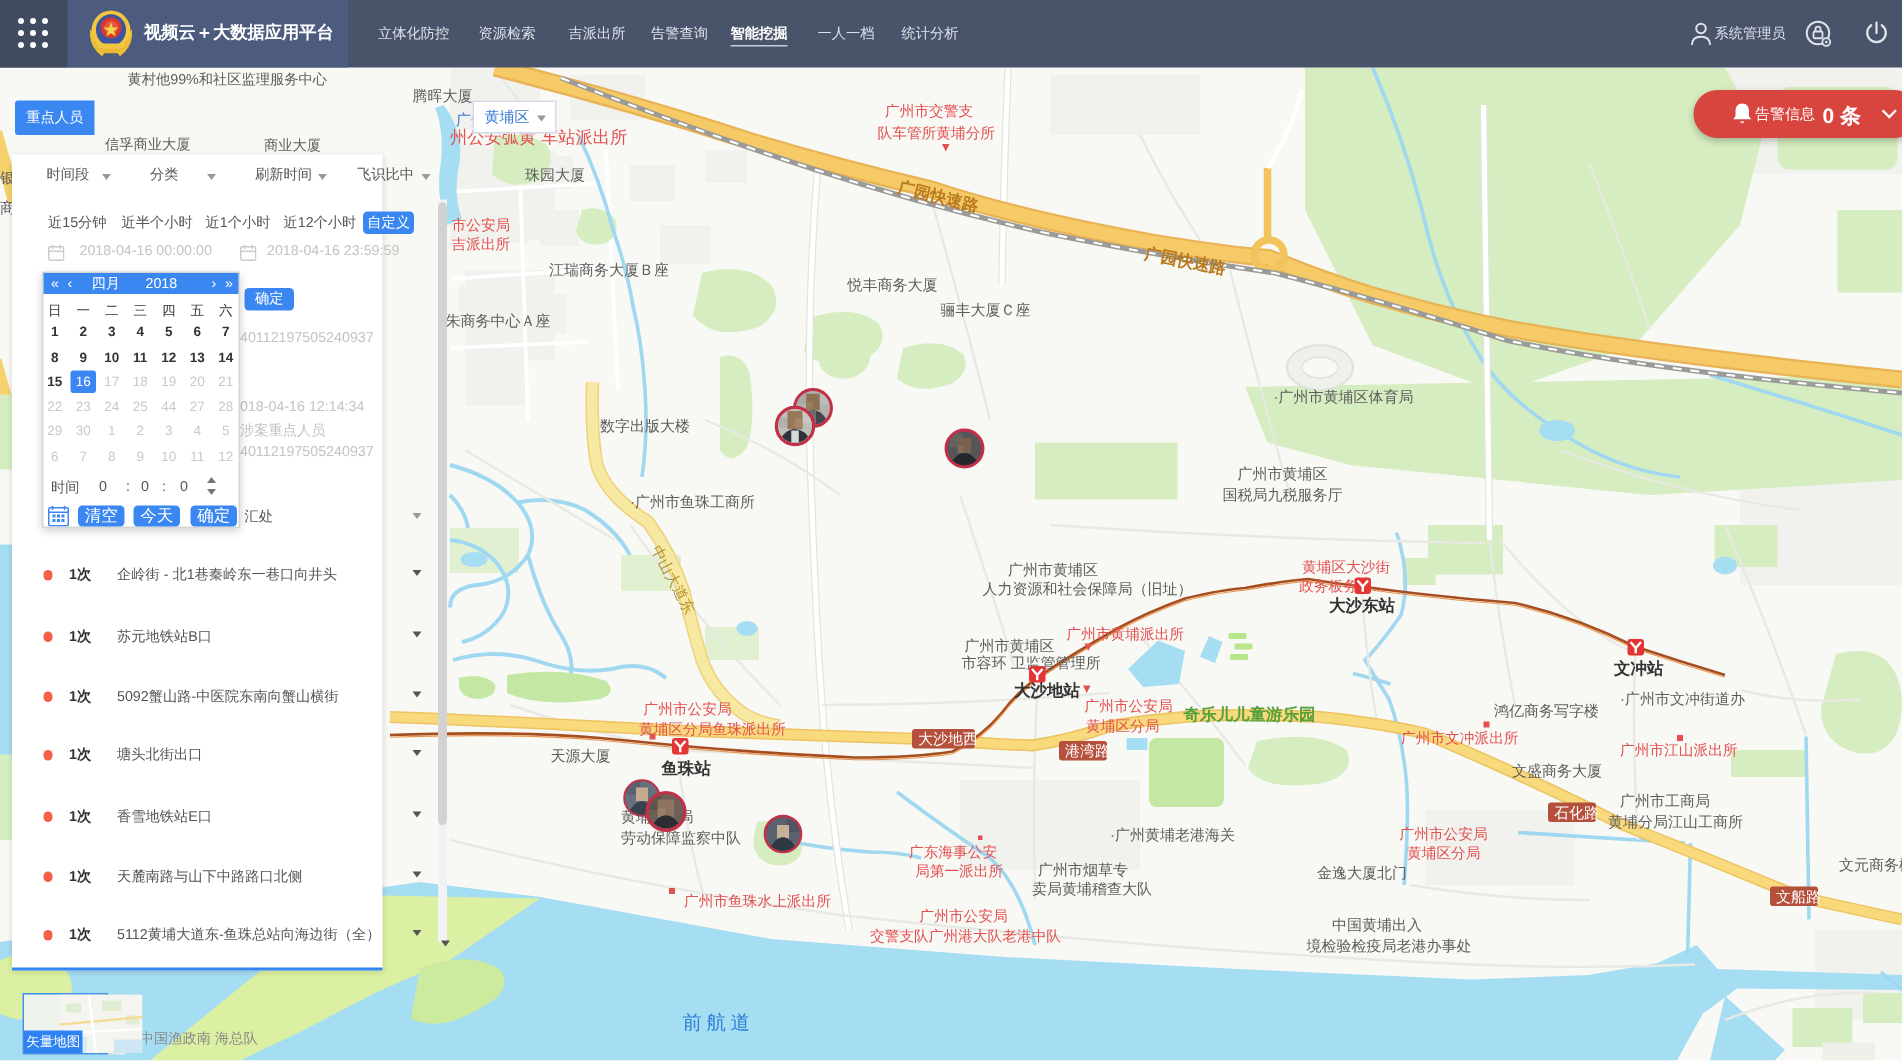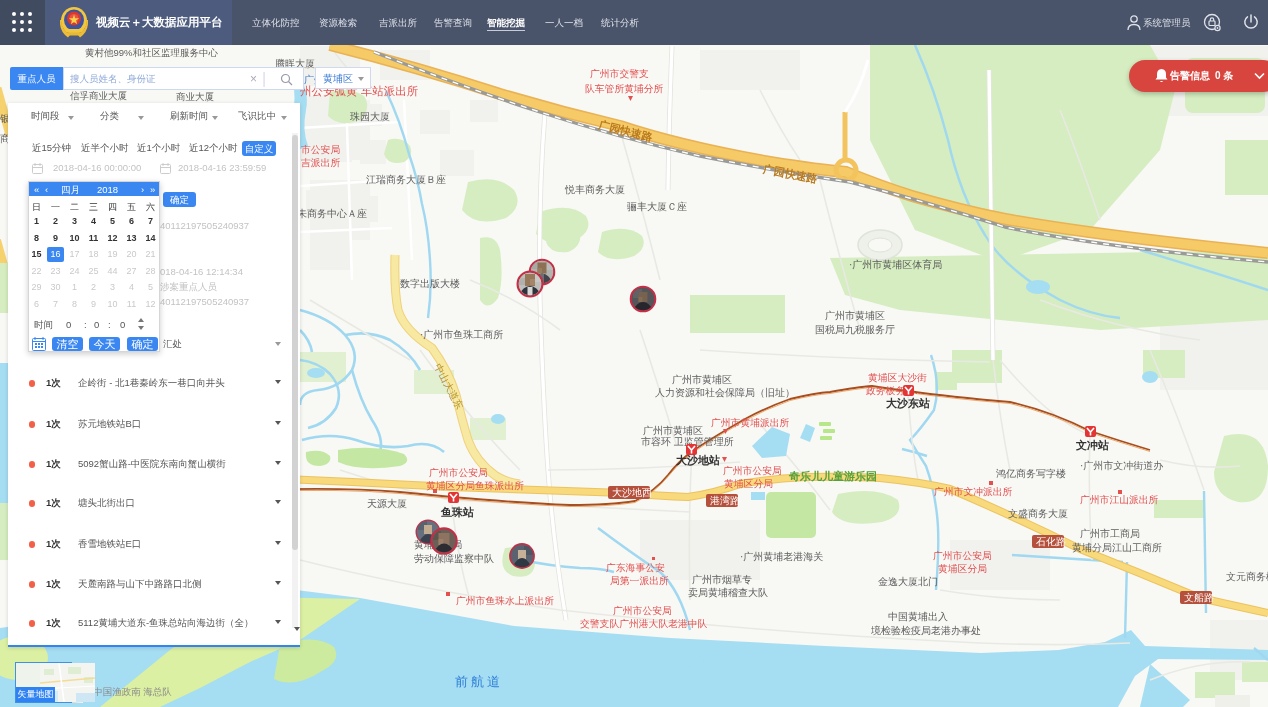--- a/index.html
+++ b/index.html
@@ -10,21 +10,21 @@
   #nav { position:absolute; left:0; top:0; width:1268px; height:45px; background:#49536a; z-index:50; }
   #navgrid { position:absolute; left:0; top:0; width:45px; height:45px; background:#414b60; }
   #navlogo { position:absolute; left:45px; top:0; width:187px; height:45px; background:#4d5c7e; }
   .navitem { position:absolute; top:0; height:45px; line-height:45px; color:#dde1e9; font-size:9.5px; white-space:nowrap; }
   #navtitle { position:absolute; left:96px; top:0; height:45px; line-height:45px; color:#fff; font-size:11.5px; font-weight:bold;  white-space:nowrap; letter-spacing:0px; }
   
   #kw { position:absolute; left:10px; top:67px; width:53px; height:23px; background:#3a87f2; color:#fff; font-size:9.5px; text-align:center; line-height:23px; z-index:40; border-radius:2px 0 0 2px;}
   #searchbox { position:absolute; left:63px; top:67px; width:241px; height:23px; background:#fff; border:1px solid #ccd9ee; z-index:40; }
   #district { position:absolute; left:315px; top:67px; width:56px; height:22px; background:#fff; border:1px solid #d0daec; z-index:40; font-size:10px; color:#3a7bd5; line-height:21px; padding-left:7px;}
   
-  #panel { position:absolute; left:8px; top:103px; width:292px; height:544px; background:#fff; border-bottom:2px solid #3285f0; box-shadow:0 1px 4px rgba(0,0,0,.15); z-index:30; }
+  #panel { position:absolute; left:8px; top:103px; width:247px; height:544px; background:#fff; border-bottom:2px solid #3285f0; box-shadow:0 1px 4px rgba(0,0,0,.15); z-index:30; }
   .ft { position:absolute; font-size:9.5px; color:#555; white-space:nowrap; }
   .caret { position:absolute; width:0; height:0; border-left:3.5px solid transparent; border-right:3.5px solid transparent; border-top:4.5px solid #999; }
   .bluebtn { position:absolute; background:#3a87f2; color:#fff; font-size:9.5px; text-align:center; border-radius:3px; }
   .ghost { position:absolute; font-size:9.5px; color:#c3c3c3; white-space:nowrap; }
   
   #cal { position:absolute; left:20px; top:78px; width:132px; height:171px; background:#fff; border:1px solid #d6d6d6; box-shadow:0 2px 6px rgba(0,0,0,.2); }
   .calhead { position:absolute; left:0; top:0; width:130px; height:14px; background:#3a87f2; color:#fff; font-size:9.5px; line-height:14px; }
   .cd { position:absolute; width:19px; text-align:center; font-size:9px; color:#333; }
   .cg { color:#c9c9c9; }
   
@@ -475,29 +475,20 @@
       <circle cx="14.5" cy="15" r="2.6" fill="#49536a" stroke="#dfe3ea" stroke-width="1.2"></circle>
       <circle cx="14.5" cy="15" r="0.9" fill="#dfe3ea"></circle>
     </svg>
     <svg class="abs" style="left:1242px;top:13px;" width="18" height="18" viewBox="0 0 18 18">
       <path d="M9 2 V9" stroke="#dfe3ea" stroke-width="1.5" stroke-linecap="round"></path>
       <path d="M5.5 3.8 A6.2 6.2 0 1 0 12.5 3.8" fill="none" stroke="#dfe3ea" stroke-width="1.5" stroke-linecap="round"></path>
     </svg>
   </div>
 
   <div id="kw">重点人员</div>
-  <div id="searchbox">
-    <span style="position:absolute;left:6px;top:5px;font-size:9.5px;color:#8fa8d8;">搜人员姓名、身份证</span>
-    <span style="position:absolute;left:186px;top:4px;font-size:12px;color:#aab;">×</span>
-    <span style="position:absolute;left:198px;top:2px;color:#dde;">|</span>
-    <svg style="position:absolute;left:216px;top:5px;" width="13" height="13" viewBox="0 0 13 13">
-      <circle cx="5.5" cy="5.5" r="4" fill="none" stroke="#99a" stroke-width="1.2"></circle>
-      <path d="M8.5 8.5 L12 12" stroke="#99a" stroke-width="1.2"></path>
-    </svg>
-  </div>
   <div id="district">黄埔区<span class="caret" style="left:42px;top:9px;"></span></div>
 
   <div id="panel">
 
     <div class="ft" style="left:23px;top:7px;">时间段</div>
       <span class="caret" style="left:60px;top:13px;"></span>
     <div class="ft" style="left:92px;top:7px;">分类</div>
       <span class="caret" style="left:130px;top:13px;"></span>
     <div class="ft" style="left:162px;top:7px;">刷新时间</div>
       <span class="caret" style="left:204px;top:13px;"></span>
@@ -649,22 +640,22 @@
     <div class="abs" style="left:284px;top:30px;width:6px;height:495px;background:#f2f2f2;"></div>
     <div class="abs" style="left:284px;top:32px;width:6px;height:415px;background:#d2d2d2;border-radius:3px;"></div>
     <div class="lcaret" style="left:286px;top:524px;"></div>
   </div>
 
   <div id="pill">
     <svg class="abs" style="left:25px;top:8px;" width="15" height="16" viewBox="0 0 15 16">
       <path d="M7.5 1 C4.5 1 3 3.2 3 6 L3 9.5 L1.5 11.5 L13.5 11.5 L12 9.5 L12 6 C12 3.2 10.5 1 7.5 1 Z" fill="#fff"></path>
       <path d="M6 13 A1.6 1.6 0 0 0 9 13 Z" fill="#fff"></path>
     </svg>
-    <span style="position:absolute;left:41px;top:9px;font-size:10px;font-weight:bold;">告警信息</span>
-    <span style="position:absolute;left:86px;top:9px;font-size:10px;font-weight:bold;">0 条</span>
+    <span style="position:absolute;left:41px;top:9px;font-size:10px;font-weight:normal;">告警信息</span>
+    <span style="position:absolute;left:86px;top:9px;font-size:14px;font-weight:bold;">0 条</span>
     <svg class="abs" style="left:125px;top:12px;" width="11" height="8" viewBox="0 0 11 8">
         <path d="M1 1.5 L5.5 6 L10 1.5" fill="none" stroke="#fff" stroke-width="1.6"></path>
       </svg>
   </div>
 
   <div id="mini">
     <svg width="55" height="39" viewBox="0 0 55 39">
       <rect width="55" height="39" fill="#f4f5f1"></rect>
       <rect x="0" y="28" width="18" height="11" fill="#d8ecf6"></rect>
       <rect x="36" y="30" width="19" height="9" fill="#cfe7f4"></rect>

